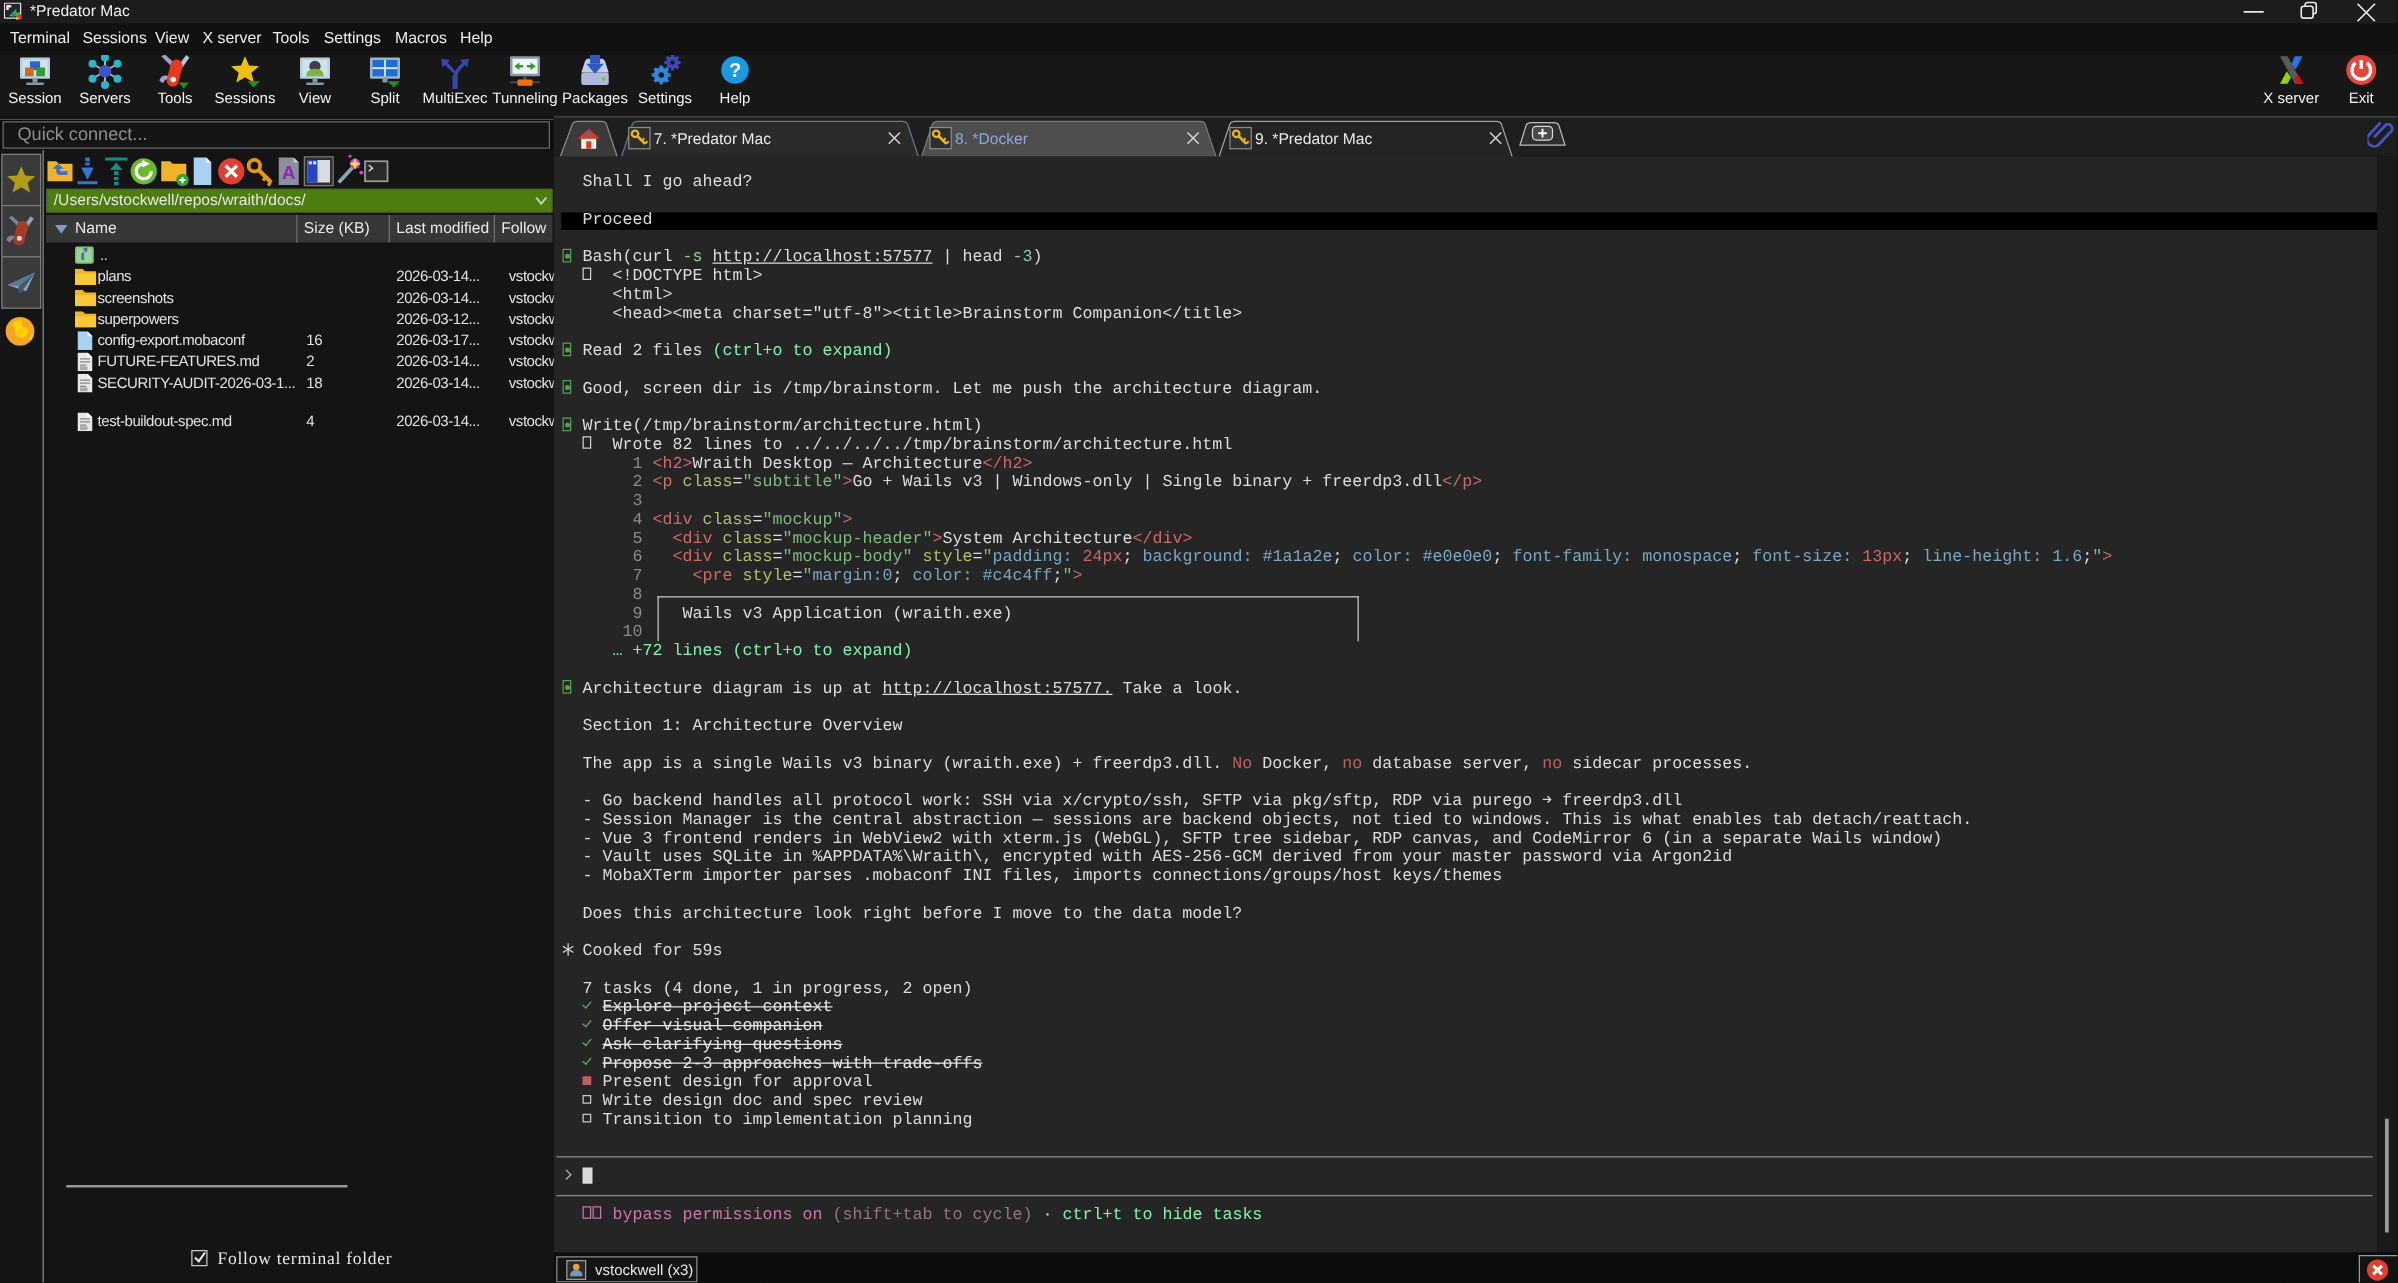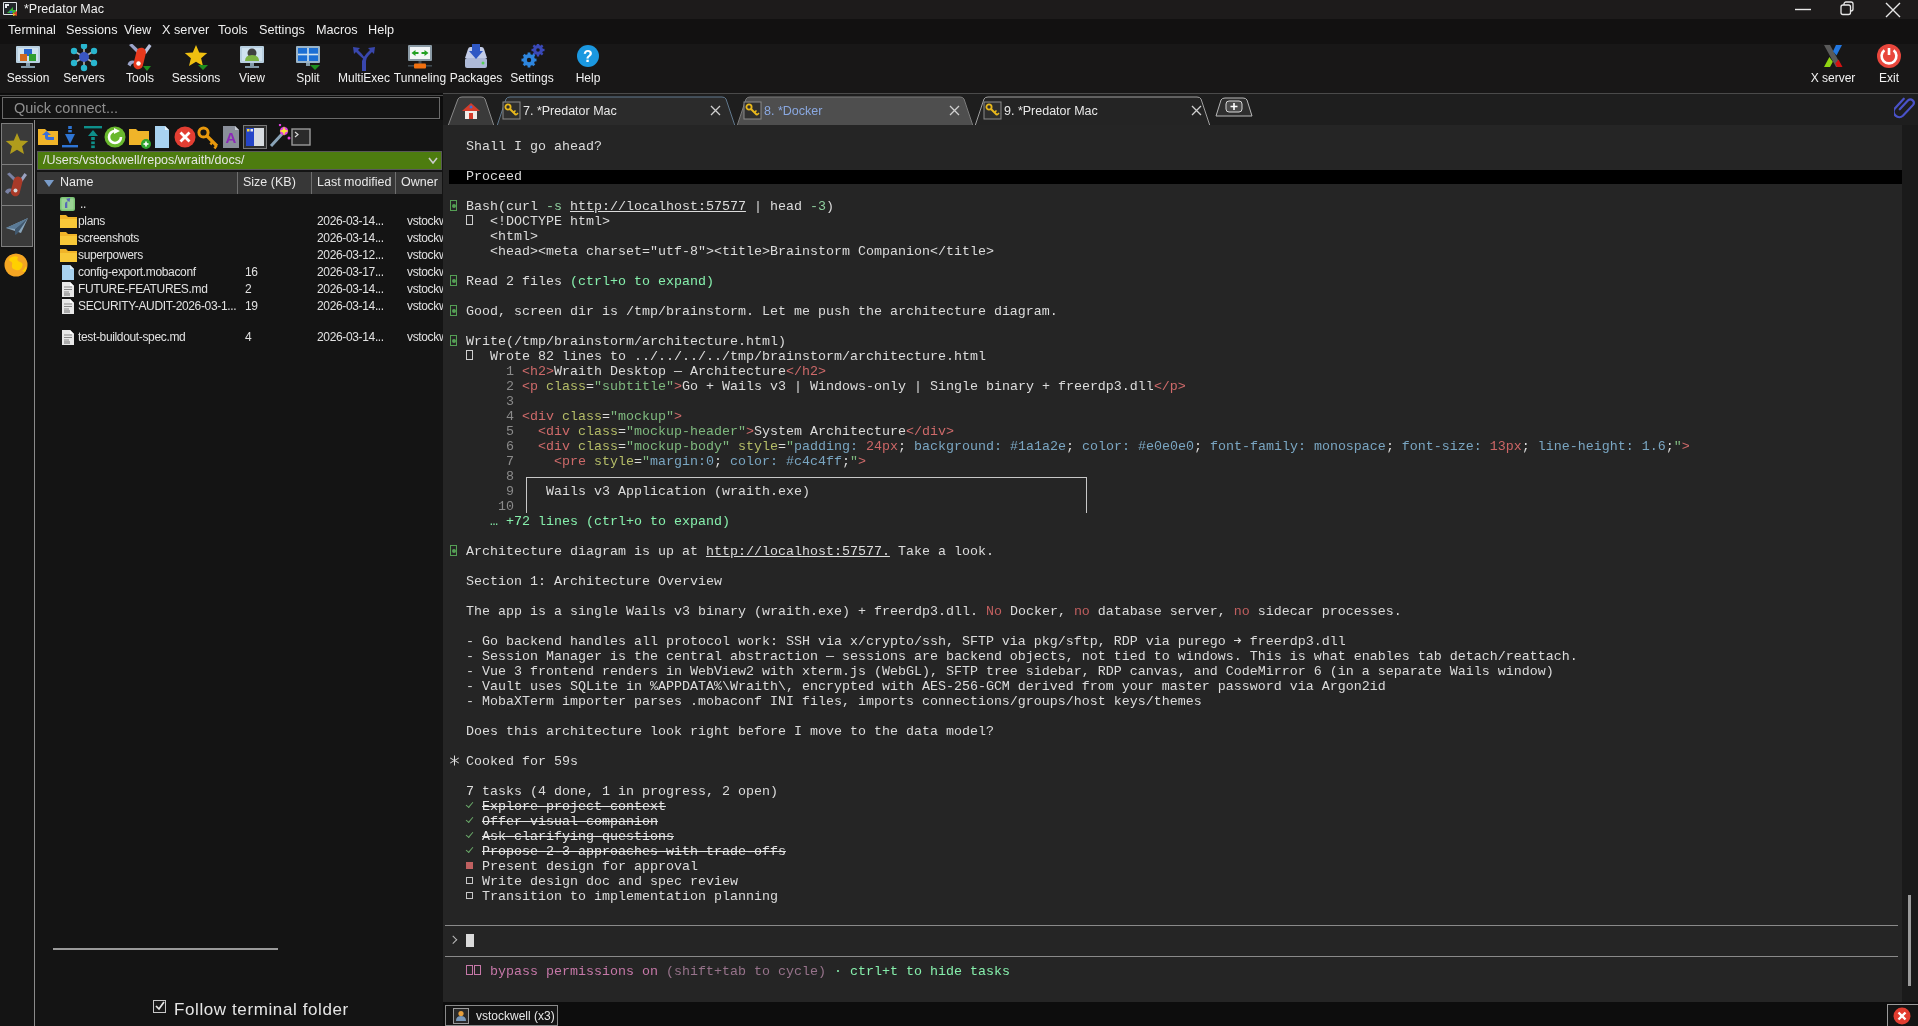--- a/index.html
+++ b/index.html
@@ -26,21 +26,21 @@
   color:#e6e6e6; font-size:12.5px; padding:1px 0 0 5px; }
 #fhead { left:2px; top:52px; width:405px; height:22px; background:#373737; color:#e8e8e8; font-size:12.5px; }
 .hsep { top:0; width:1px; height:22px; background:#6f6f6f; }
 .frow { left:2px; width:405px; height:17px; white-space:nowrap; color:#e2e2e2; font-size:12px; letter-spacing:-0.35px; }
 .fname { position:absolute; left:41px; top:1px; }
 .fsize { position:absolute; left:208px; top:1px; }
 .fdate { position:absolute; left:280px; top:1px; }
 .fowner { position:absolute; left:370px; top:1px; }
 #hscroll { left:18px; top:828px; width:225px; height:2px; background:#9a9a9a; }
 #remrow { left:0; top:843px; width:409px; height:34px; color:#e6e6e6; font-size:13px; }
-#folrow { left:0; top:880px; width:409px; height:24px; color:#e6e6e6; font-size:17px; }
+#folrow { left:0; top:880px; width:409px; height:24px; color:#e6e6e6; font-size:14px;font-family:Liberation Serif, serif; }
 
 
 #tabbar { left:443px; top:93px; width:1475px; height:32px; background:#1e1e1e; border-top:1px solid #4a4a4a; }
 #term { left:443px; top:125px; width:1459px; height:877px; background:#252525; }
 #termscroll { left:1902px; top:125px; width:16px; height:877px; background:#1a1a1a; }
 #thumb { left:1908px; top:895px; width:3px; height:91px; background:#9a9a9a; }
 #procbar { left:6px; top:45px; width:1453px; height:14px; background:#000000; }
 pre#tout { position:absolute; left:7px; top:14px; font-family:"Liberation Mono", monospace;
   font-size:13.333px; line-height:15px; color:#dcdcdc; }
 #codebox { left:83px; top:352px; width:561px; height:36px;
@@ -373,21 +373,21 @@
           <path d="M1 1 L5 6 L9 1" fill="none" stroke="#cccccc" stroke-width="1.6"></path>
         </svg>
     </div>
     <div class="abs" id="fhead">
       <svg class="abs" style="left:6px;top:7px" width="12" height="9" viewBox="0 0 12 9">
           <path d="M1 1 L11 1 L6 8 Z" fill="#7a9cc8"></path>
         </svg>
       <span class="abs" style="left:23px;top:3px">Name</span>
       <span class="abs" style="left:206px;top:3px">Size (KB)</span>
       <span class="abs" style="left:280px;top:3px">Last modified</span>
-      <span class="abs" style="left:364px;top:3px">Owner</span>
+      <span class="abs" style="left:364px;top:3px">Follow</span>
       <div class="abs hsep" style="left:200px"></div>
       <div class="abs hsep" style="left:274px"></div>
       <div class="abs hsep" style="left:358px"></div>
     </div>
     <div id="frows">
       <div class="abs frow" style="top:76px">
         <svg class="abs" style="left:23px;top:1px" width="16" height="15" viewBox="0 0 16 15">
           <rect x="0" y="0" width="15" height="14" rx="2" fill="#7cc576"></rect>
           <rect x="1.5" y="1.5" width="12" height="11" rx="1" fill="#9ad494"></rect>
           <path d="M7.5 11 v-4 a2.5 2.5 0 0 1 2.5 -2.5 l0.5 0 l-1.8 -2.8 l4 -0.8 l-0.7 4 l-1.6 -0.8 a4 4 0 0 0 -0.6 3 v4 Z" fill="#5868b8" transform="translate(-2.5,0)"></path>
@@ -452,21 +452,21 @@
             <path d="M0 0 L8 0 L12 4 L12 15 L0 15 Z" fill="#e8e8e8"></path>
             <path d="M8 0 L8 4 L12 4 Z" fill="#ffffff"></path>
             <g stroke="#888888" stroke-width="1">
               <line x1="2" y1="5" x2="10" y2="5"></line>
               <line x1="2" y1="7.5" x2="10" y2="7.5"></line>
               <line x1="2" y1="10" x2="7" y2="10"></line>
             </g>
             <rect x="2" y="11" width="6" height="3" fill="#aaaaaa"></rect>
           </svg>
         <span class="fname">SECURITY-AUDIT-2026-03-1...</span>
-          <span class="fsize">19</span>
+          <span class="fsize">18</span>
           <span class="fdate">2026-03-14...</span>
           <span class="fowner">vstockw</span>
       </div>
       <div class="abs frow" style="top:209px">
         <svg class="abs" style="left:25px;top:1px" width="12" height="15" viewBox="0 0 12 15">
             <path d="M0 0 L8 0 L12 4 L12 15 L0 15 Z" fill="#e8e8e8"></path>
             <path d="M8 0 L8 4 L12 4 Z" fill="#ffffff"></path>
             <g stroke="#888888" stroke-width="1">
               <line x1="2" y1="5" x2="10" y2="5"></line>
               <line x1="2" y1="7.5" x2="10" y2="7.5"></line>

